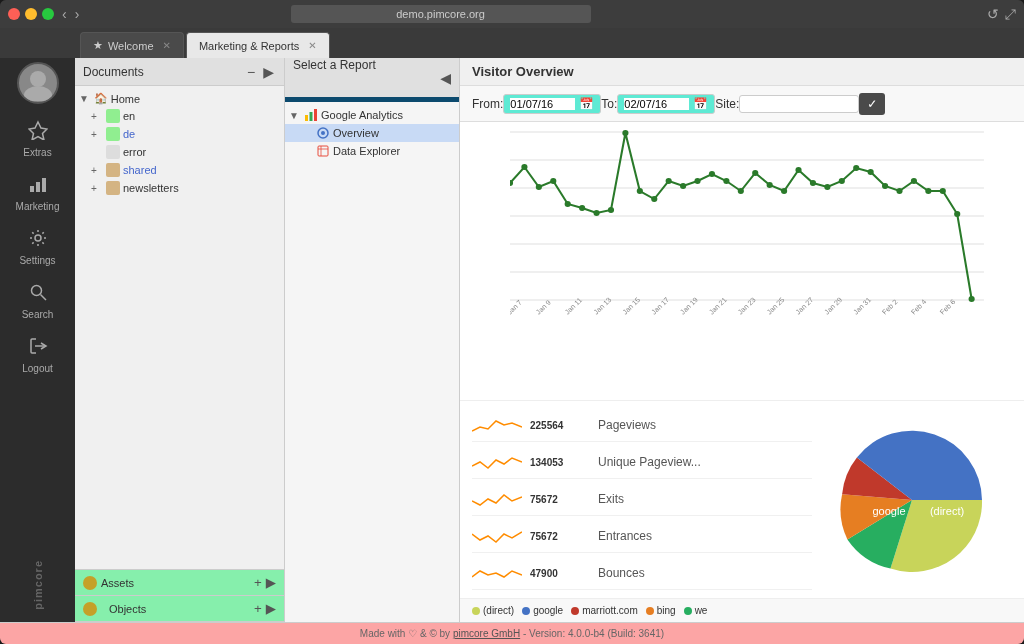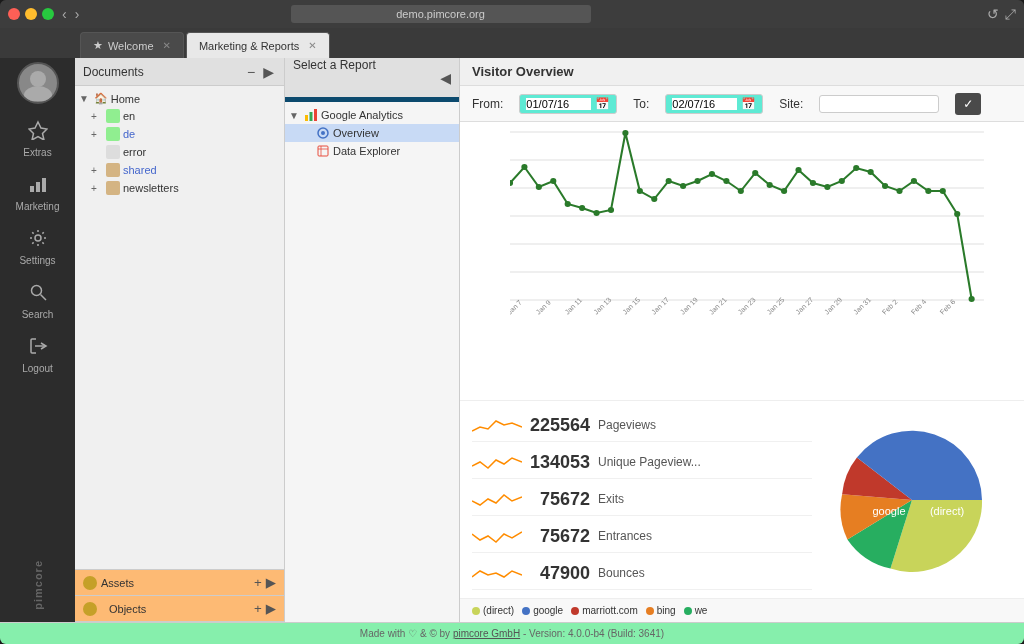--- a/index.html
+++ b/index.html
@@ -40,59 +40,59 @@
     .docs-panel { width: 210px; background: #f0f0f0; border-right: 1px solid #ccc; display: flex; flex-direction: column; flex-shrink: 0; }
     .docs-header { height: 28px; background: #e0e0e0; border-bottom: 1px solid #ccc; display: flex; align-items: center; padding: 0 8px; justify-content: space-between; }
     .docs-controls { display: flex; gap: 4px; }
     .docs-ctrl-btn { background: none; border: none; cursor: pointer; color: #555; font-size: 14px; padding: 0 2px; }
     .docs-tree { flex: 1; overflow-y: auto; padding: 4px 0; font-size: 11px; }
     .tree-item { display: flex; align-items: center; padding: 2px 4px; cursor: pointer; gap: 3px; }
     .tree-expand { width: 12px; font-size: 10px; color: #666; }
     .tree-label { flex: 1; }
     .indent-1 { padding-left: 16px; }
     .docs-bottom { border-top: 1px solid #ccc; }
-    .section-header { height: 26px; background: #fdba74; border-bottom: 1px solid #ccc; display: flex; align-items: center; padding: 0 8px; justify-content: space-between; font-size: 11px; }
+    .section-header { height: 26px; background: #86efac; border-bottom: 1px solid #ccc; display: flex; align-items: center; padding: 0 8px; justify-content: space-between; font-size: 11px; }
     .section-add-btns { display: flex; gap: 4px; }
 
     
     .reports-panel { width: 175px; background: #f5f5f5; border-right: 1px solid #ccc; display: flex; flex-direction: column; flex-shrink: 0; }
     .reports-header { height: 44px; background: #e0e0e0; border-bottom: 5px solid #0c4a6e; display: flex; padding: 0 8px; justify-content: space-between; }
     .reports-tree { flex: 1; overflow-y: auto; padding: 4px 0; font-size: 11px; }
     .collapse-btn { background: none; border: none; cursor: pointer; color: #555; font-size: 14px; }
 
     
     .content { flex: 1; background: #fff; display: flex; flex-direction: column; overflow: hidden; }
     .content-header { height: 28px; background: #f0f0f0; border-bottom: 1px solid #ddd; display: flex; align-items: center; padding: 0 12px; font-size: 13px; font-weight: bold; }
 
     
-    .visitor-toolbar { height: 36px; background: #f8f8f8; border-bottom: 1px solid #ddd; display: flex; align-items: center; padding: 0 12px; gap: 16px; font-size: 12px; flex-shrink: 0; }
+    .visitor-toolbar { height: 36px; background: #f8f8f8; border-bottom: 1px solid #ddd; display: flex; align-items: center; padding: 0 12px; gap: 0; font-size: 12px; flex-shrink: 0; }
     .date-input-wrapper { display: flex; align-items: center; gap: 4px; border: 1px solid #ccc; border-radius: 3px; padding: 2px 6px; background: #5eead4; }
     .date-input { border: none; outline: none; font-size: 11px; width: 65px; }
     .site-select { border: 1px solid #ccc; border-radius: 3px; padding: 2px 20px 2px 6px; font-size: 11px; appearance: none; background: white; width: 120px; }
     .apply-btn { background: #4a4a4a; color: white; border: none; border-radius: 3px; padding: 4px 8px; cursor: pointer; font-size: 12px; }
 
     
     .chart-area { flex: 1; padding: 8px 12px 0; overflow: hidden; position: relative; }
 
     
     .stats-area { display: flex; padding: 8px 12px; gap: 0; border-top: 1px solid #eee; }
     .stats-list { flex: 1; display: flex; flex-direction: column; gap: 4px; }
     .stat-row { display: flex; align-items: center; gap: 8px; padding: 4px 0; border-bottom: 1px solid #f0f0f0; }
     .stat-sparkline { width: 50px; height: 24px; }
-    .stat-value { font-size: 18px; font-weight: bold; color: #333; width: 60px; text-align: right; }
+    .stat-value { font-size: 10px; font-weight: bold; color: #333; width: 60px; text-align: left; }
     .stat-label { font-size: 12px; color: #555; }
     .pie-chart-area { width: 200px; display: flex; align-items: center; justify-content: center; position: relative; }
 
     
     .legend { display: flex; gap: 8px; padding: 6px 12px; background: #f8f8f8; border-top: 1px solid #eee; font-size: 10px; flex-wrap: wrap; }
     .legend-item { display: flex; align-items: center; gap: 3px; }
     .legend-dot { width: 8px; height: 8px; border-radius: 50%; }
 
     
-    .statusbar { height: 22px; background: #86efac; border-top: 1px solid #ccc; display: flex; align-items: center; justify-content: center; font-size: 10px; color: #666; flex-shrink: 0; }
+    .statusbar { height: 22px; background: #fca5a5; border-top: 1px solid #ccc; display: flex; align-items: center; justify-content: center; font-size: 10px; color: #666; flex-shrink: 0; }
     .statusbar a { color: #555; text-decoration: underline; }
 
     .grid-line { stroke: #e0e0e0; stroke-width: 1; }
     .chart-line { stroke: #2a7a2a; stroke-width: 2; fill: none; }
     .chart-dot { fill: #2a7a2a; }
   </style>
 </head>
 <body>
 
 <div class="window">

